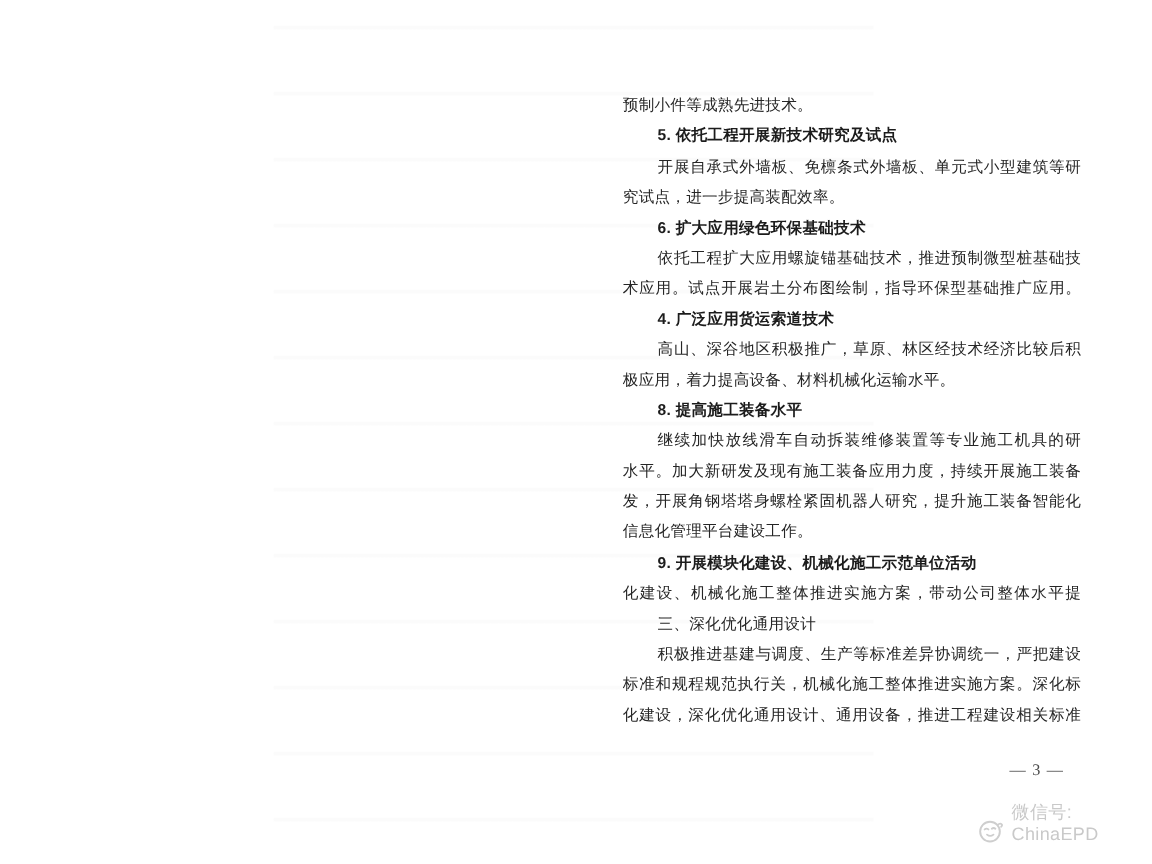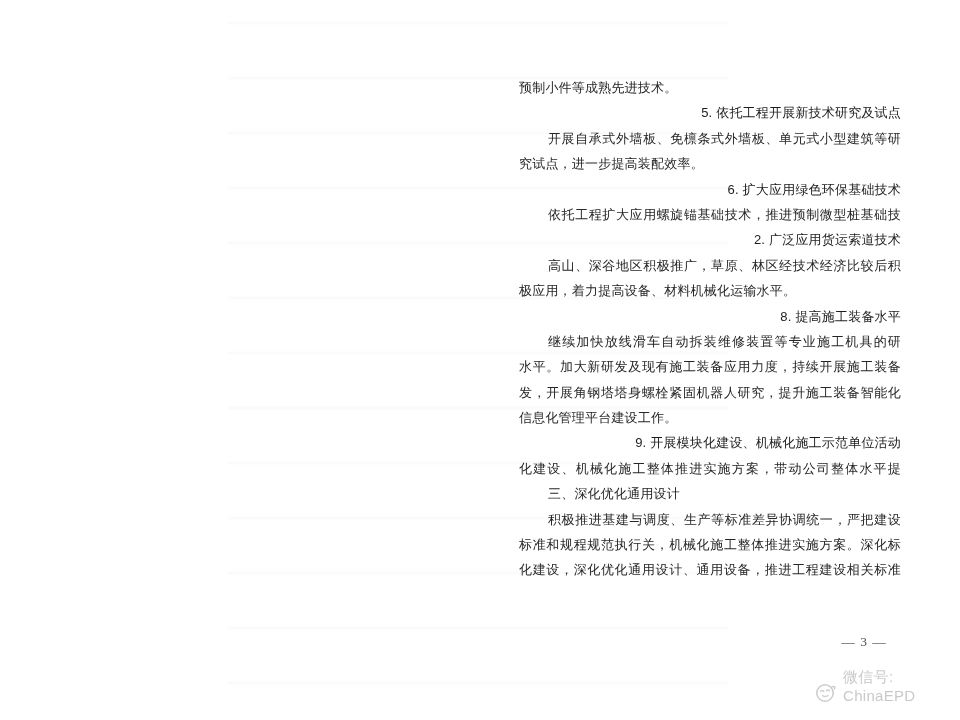--- a/index.html
+++ b/index.html
@@ -21,21 +21,21 @@
     position: absolute;
     left: 291px; top: 75px; width: 382px;
     font-size: 13px;
     line-height: 25.4px;
     color: #262626;
     letter-spacing: 0.2px;
   }
   .line { width: 382px; height: 25.4px; overflow: hidden; white-space: nowrap; }
   .line.justify { white-space: normal; text-align: justify; text-align-last: justify; }
   .line.indent { padding-left: 29px; }
-  .line.bold { font-weight: 400; color: #1c1c1c; text-align: right; }
+  .line.bold { font-weight: 700; color: #1c1c1c; }
 
   .page-number {
     position: absolute;
     left: 596px; top: 634px; width: 80px;
     text-align: center;
     font-family: "Liberation Serif", serif;
     font-size: 13.5px;
     color: #4a4a4a;
     letter-spacing: 1px;
   }
@@ -54,21 +54,22 @@
 
 <div class="page">
 
   <div class="text-block" id="text-block" style="color: rgb(38, 38, 38);">
       <div class="line">预制小件等成熟先进技术。</div>
       <div class="line bold indent">5.  依托工程开展新技术研究及试点</div>
       <div class="line indent justify">开展自承式外墙板、免檩条式外墙板、单元式小型建筑等研</div>
       <div class="line">究试点，进一步提高装配效率。</div>
       <div class="line bold indent">6.  扩大应用绿色环保基础技术</div>
       <div class="line indent justify">依托工程扩大应用螺旋锚基础技术，推进预制微型桩基础技</div>
-      <div class="line bold indent">2.  广泛应用货运索道技术</div>
+      <div class="line justify">术应用。试点开展岩土分布图绘制，指导环保型基础推广应用。</div>
+      <div class="line bold indent">4.  广泛应用货运索道技术</div>
       <div class="line indent justify">高山、深谷地区积极推广，草原、林区经技术经济比较后积</div>
       <div class="line">极应用，着力提高设备、材料机械化运输水平。</div>
       <div class="line bold indent">8.  提高施工装备水平</div>
       <div class="line indent justify">继续加快放线滑车自动拆装维修装置等专业施工机具的研</div>
       <div class="line justify">水平。加大新研发及现有施工装备应用力度，持续开展施工装备</div>
       <div class="line justify">发，开展角钢塔塔身螺栓紧固机器人研究，提升施工装备智能化</div>
       <div class="line">信息化管理平台建设工作。</div>
       <div class="line bold indent">9.  开展模块化建设、机械化施工示范单位活动</div>
       <div class="line justify">化建设、机械化施工整体推进实施方案，带动公司整体水平提升。</div>
       <div class="line indent">三、深化优化通用设计</div>

